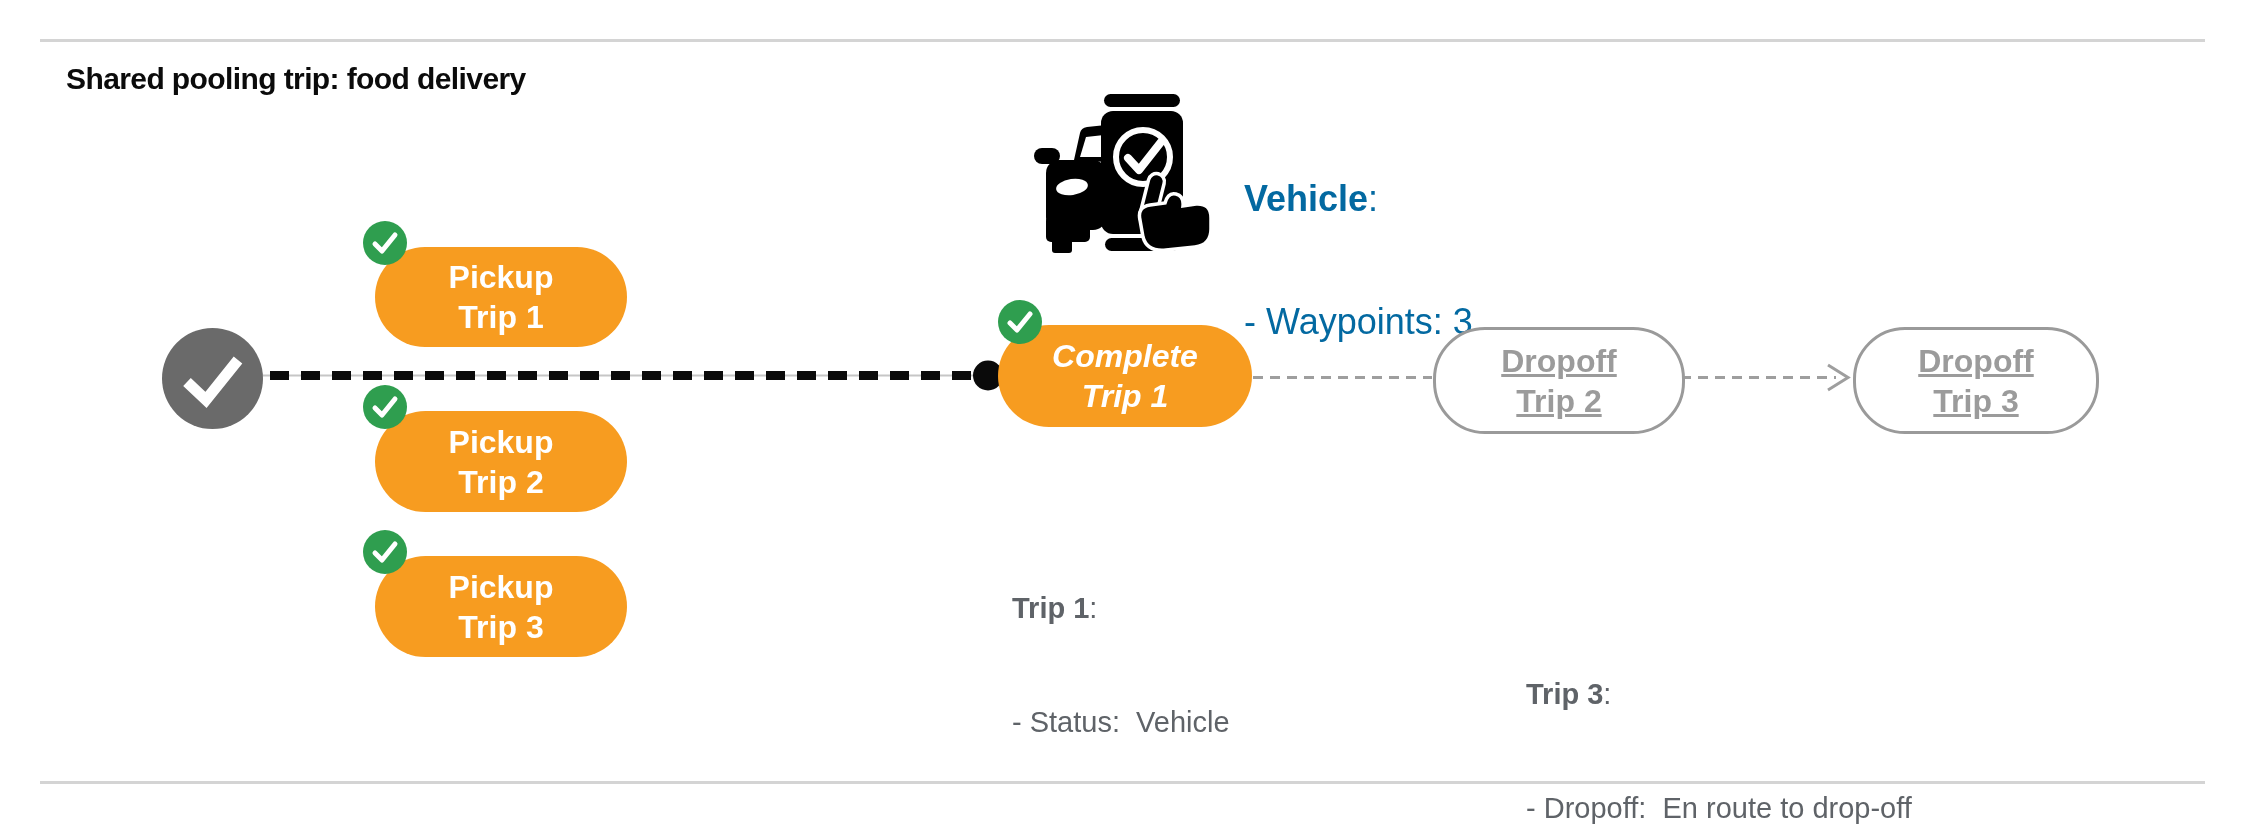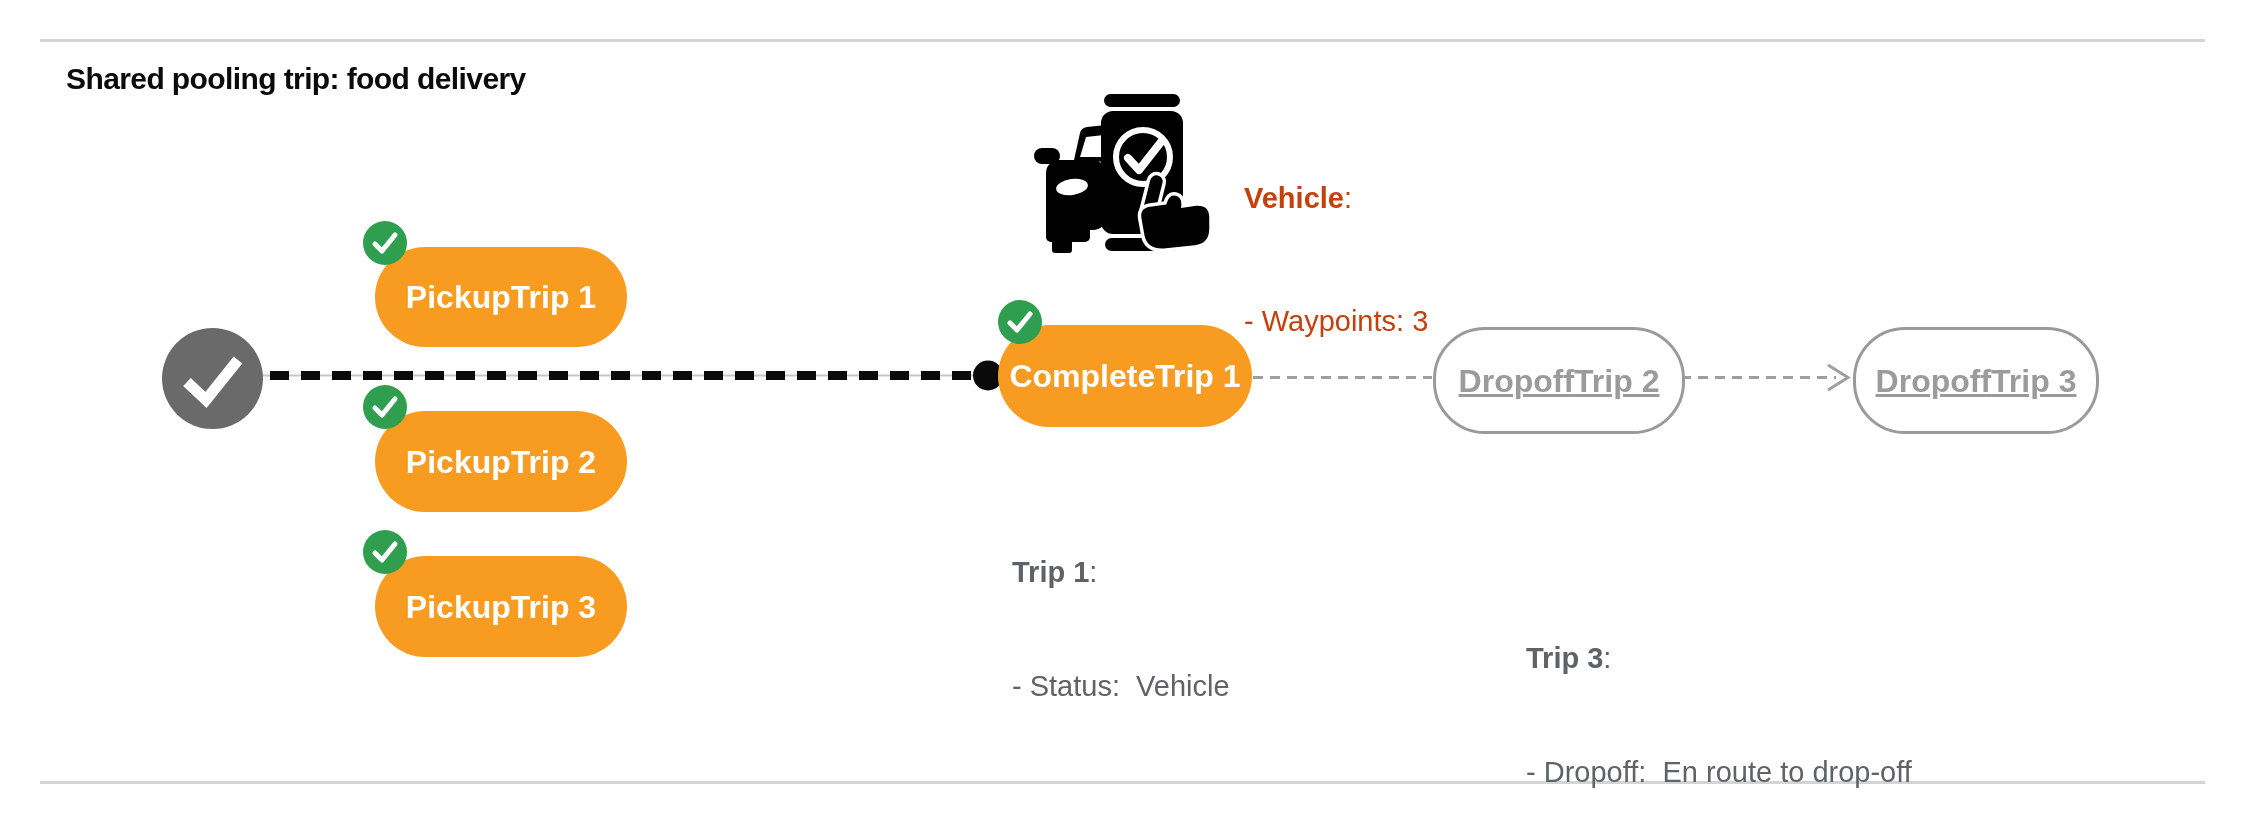--- a/index.html
+++ b/index.html
@@ -8,48 +8,48 @@
     font-family:"Liberation Sans","DejaVu Sans",sans-serif;
   }
   .rule{position:absolute;left:40px;width:2165px;height:3px;background:#d4d4d4;}
   .rule.top{top:39px;}
   .rule.bottom{top:781px;}
   .title{
     position:absolute;left:66px;top:62px;font-size:30px;font-weight:700;
     color:#0b0b0b;letter-spacing:-0.6px;white-space:nowrap;
   }
   .vehicle-icon{position:absolute;left:1022px;top:80px;width:190px;height:175px;}
-  .vehicle-info{position:absolute;left:1244px;top:96px;font-size:29px;line-height:41px;color:#c2410c;white-space:pre;}
+  .vehicle-info{position:absolute;left:1244px;top:96px;font-size:36px;line-height:41px;color:#0369a1;white-space:pre;}
   .vehicle-info .vtitle{font-weight:700;}
   .connector-layer{position:absolute;left:0;top:0;width:2245px;height:825px;z-index:1;}
   .node-circle{
     position:absolute;left:162px;top:328px;width:101px;height:101px;border-radius:50%;
     background:#6a6a6a;z-index:2;display:flex;align-items:center;justify-content:center;
   }
   .start-label{
     position:absolute;left:77px;top:448px;width:270px;text-align:center;
     font-size:29px;line-height:37px;color:#757575;z-index:2;
   }
   .pill{
-    position:absolute;z-index:2;border-radius:52px;display:flex;flex-direction:row;
+    position:absolute;z-index:2;border-radius:52px;display:flex;flex-direction:column;
     align-items:center;justify-content:center;text-align:center;
     font-size:32px;line-height:40px;font-weight:700;
   }
   .pill.orange{background:#f79c20;color:#ffffff;}
   .pill.ghost{background:#ffffff;border:3px solid #9a9a9a;color:#9b9b9b;text-decoration:underline;}
   .pill .badge{position:absolute;width:44px;height:44px;left:-12px;top:-26px;}
   .pill.complete .badge{left:0px;top:-25px;}
   .pill.p1{left:375px;top:247px;width:252px;height:100px;}
   .pill.p2{left:375px;top:411px;width:252px;height:101px;}
   .pill.p3{left:375px;top:556px;width:252px;height:101px;}
-  .pill.complete{left:998px;top:325px;width:254px;height:102px;}
+  .pill.complete{left:998px;top:325px;width:254px;height:102px;font-style:italic;}
   .pill.d2{left:1433px;top:327px;width:246px;height:101px;}
   .pill.d3{left:1853px;top:327px;width:240px;height:101px;}
   .info{position:absolute;z-index:2;font-size:29px;line-height:38px;color:#5f6368;white-space:pre;}
-  .info .info-title{font-weight:700;}
+  .info .info-title{font-weight:700;margin-top:36px;}
   .info .info-title .colon{font-weight:400;}
   .info.left{left:1012px;top:477px;}
   .info.right{left:1526px;top:563px;}
 </style>
 </head>
 <body>
 
 <div class="canvas">
 
   <div class="rule top"></div>

